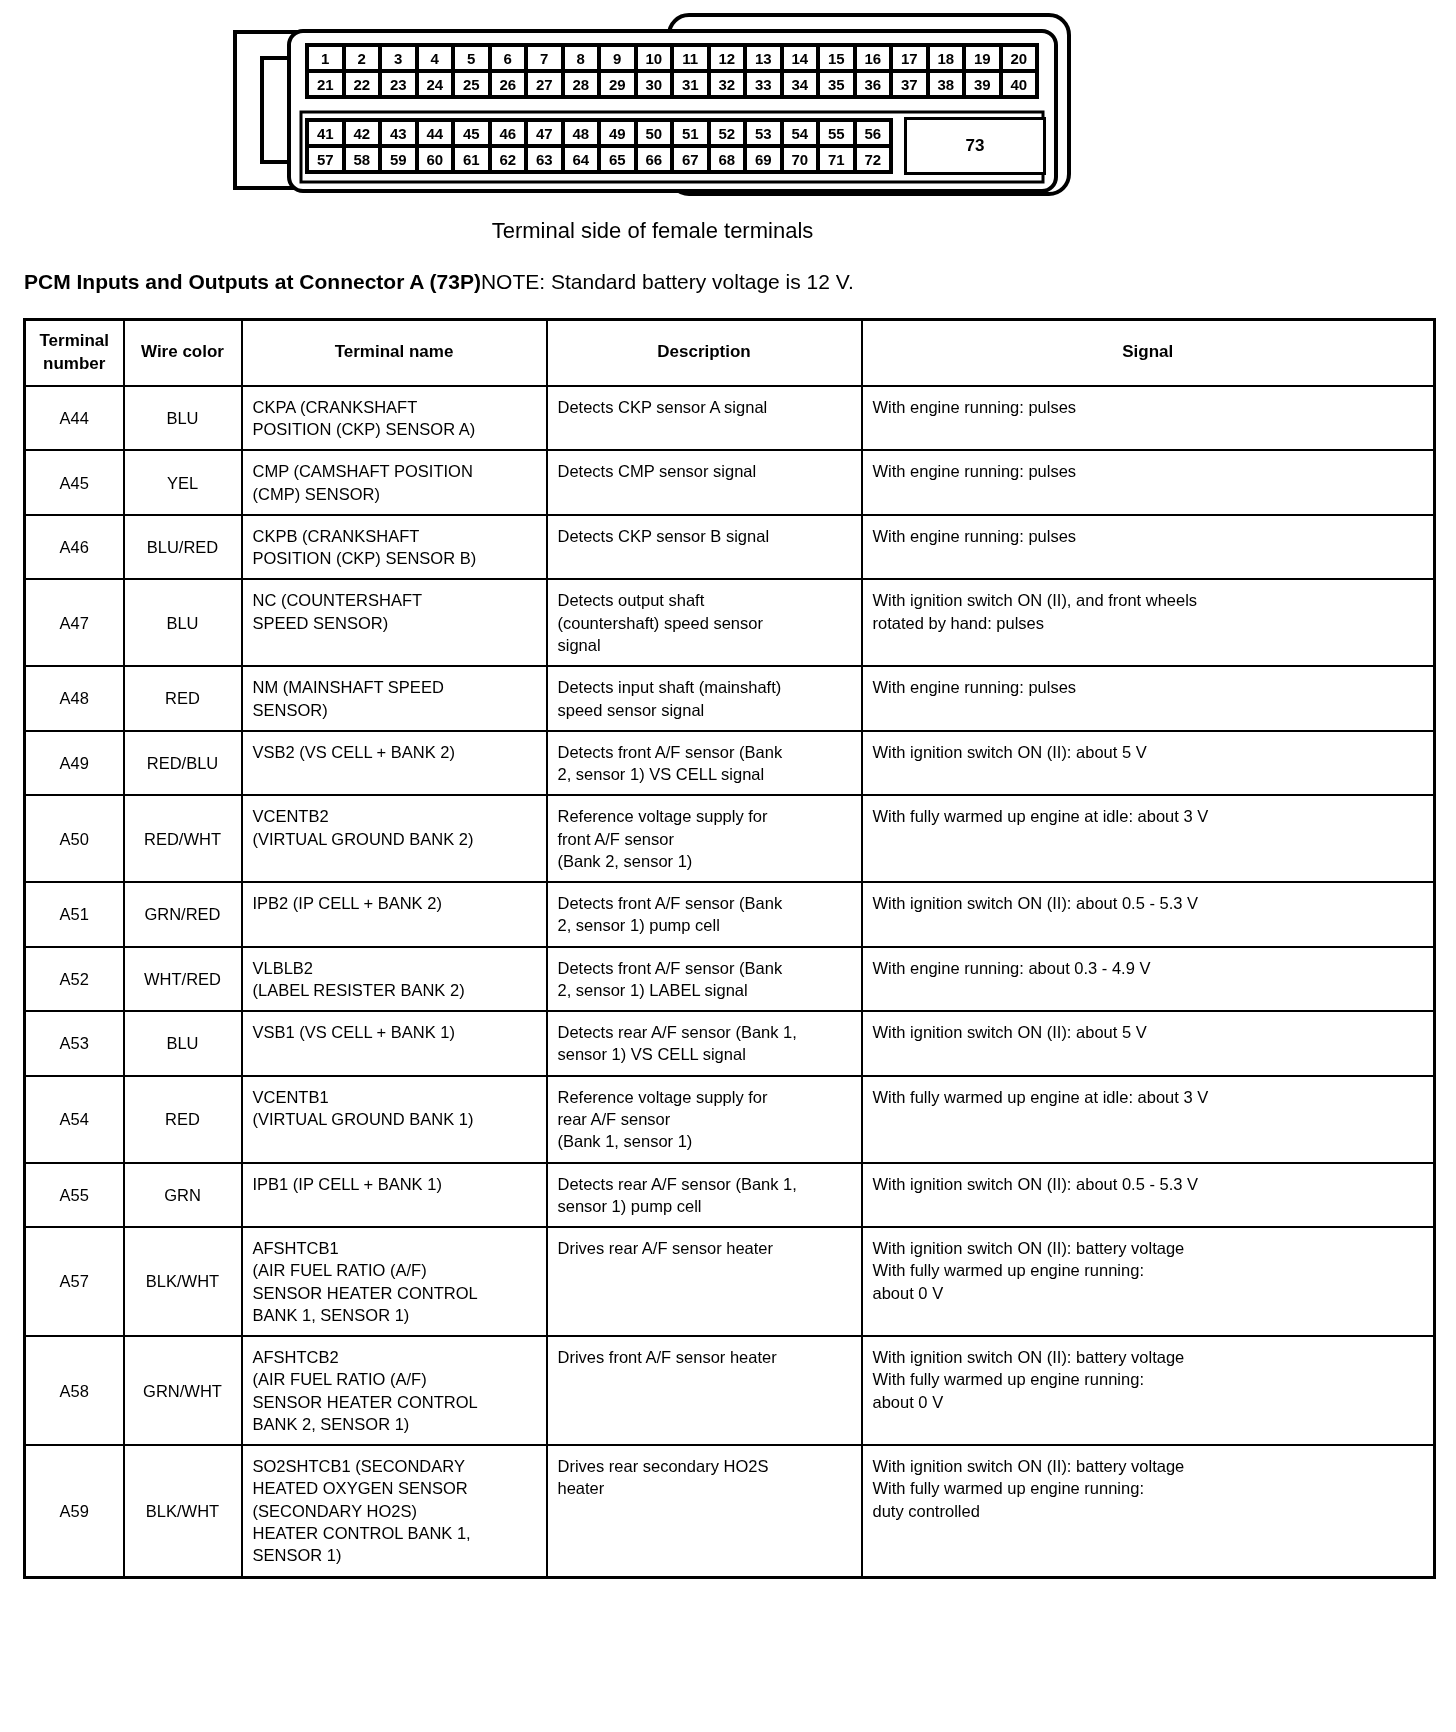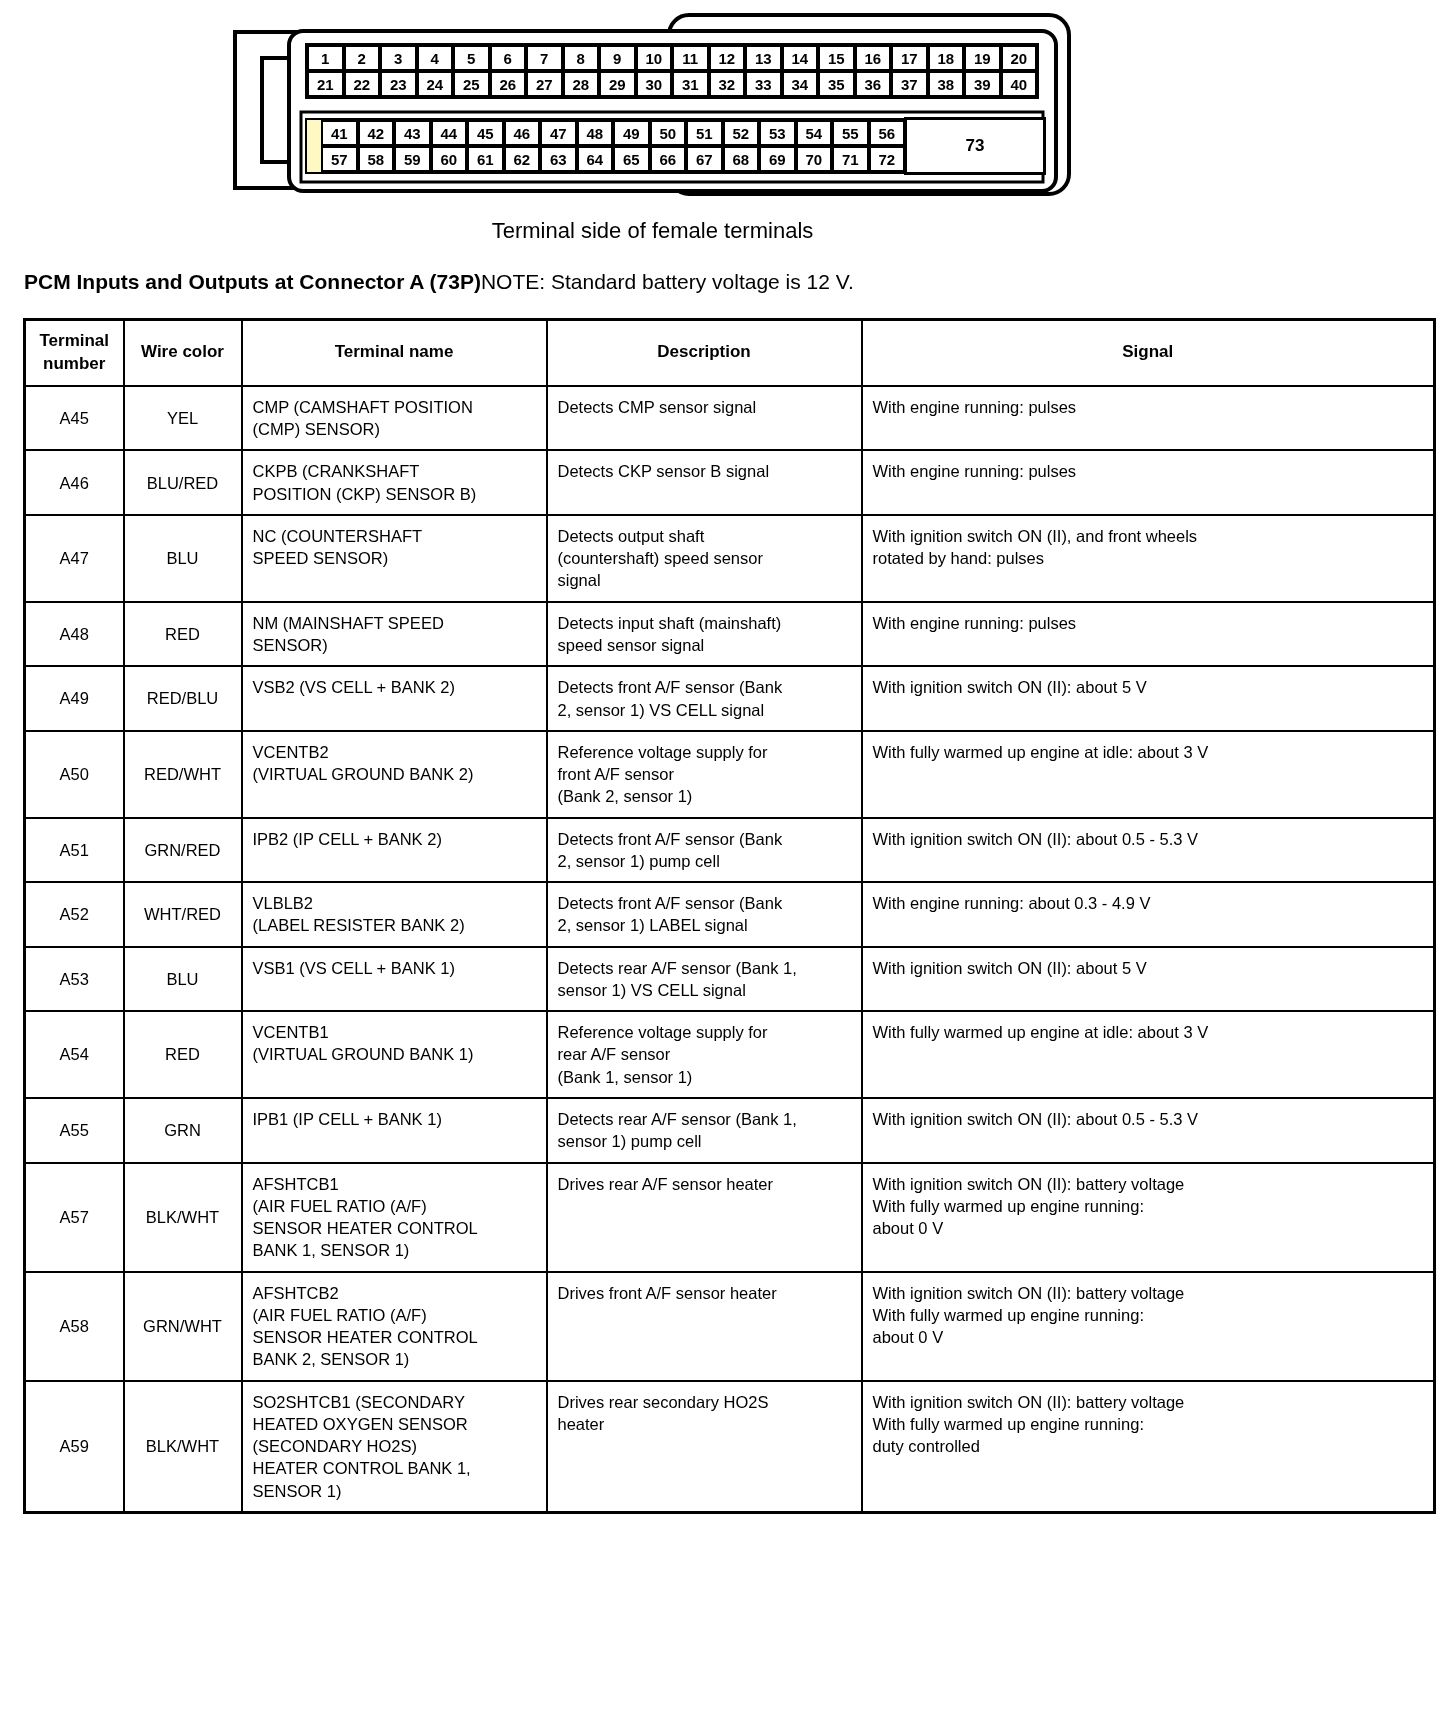--- a/index.html
+++ b/index.html
@@ -38,21 +38,20 @@
     background: #fff;
   }
   .pins-bottom {
     position: absolute;
     left: 75px; top: 108px;
     display: grid;
     grid-template-columns: repeat(16, 36.5px);
     grid-auto-rows: 26px;
     border: 2px solid #000;
     background: #fef9c3;
-    padding-left: 14px;
   }
   .pin {
     box-sizing: border-box;
     border: 2px solid #000;
     display: flex;
     align-items: center;
     justify-content: center;
     font-weight: bold;
     font-size: 15px;
     background: #fff;
@@ -229,20 +228,28 @@
           <th>Terminal
 number</th>
           <th>Wire color</th>
           <th>Terminal name</th>
           <th>Description</th>
           <th>Signal</th>
         </tr>
     </thead>
     <tbody id="table-body">
         <tr>
+          <td class="td-terminal">A44</td>
+          <td class="td-wire">BLU</td>
+          <td class="td-name">CKPA (CRANKSHAFT
+POSITION (CKP) SENSOR A)</td>
+          <td class="td-desc">Detects CKP sensor A signal</td>
+          <td class="td-signal">With engine running: pulses</td>
+        </tr>
+        <tr>
           <td class="td-terminal">A45</td>
           <td class="td-wire">YEL</td>
           <td class="td-name">CMP (CAMSHAFT POSITION
 (CMP) SENSOR)</td>
           <td class="td-desc">Detects CMP sensor signal</td>
           <td class="td-signal">With engine running: pulses</td>
         </tr>
         <tr>
           <td class="td-terminal">A46</td>
           <td class="td-wire">BLU/RED</td>

